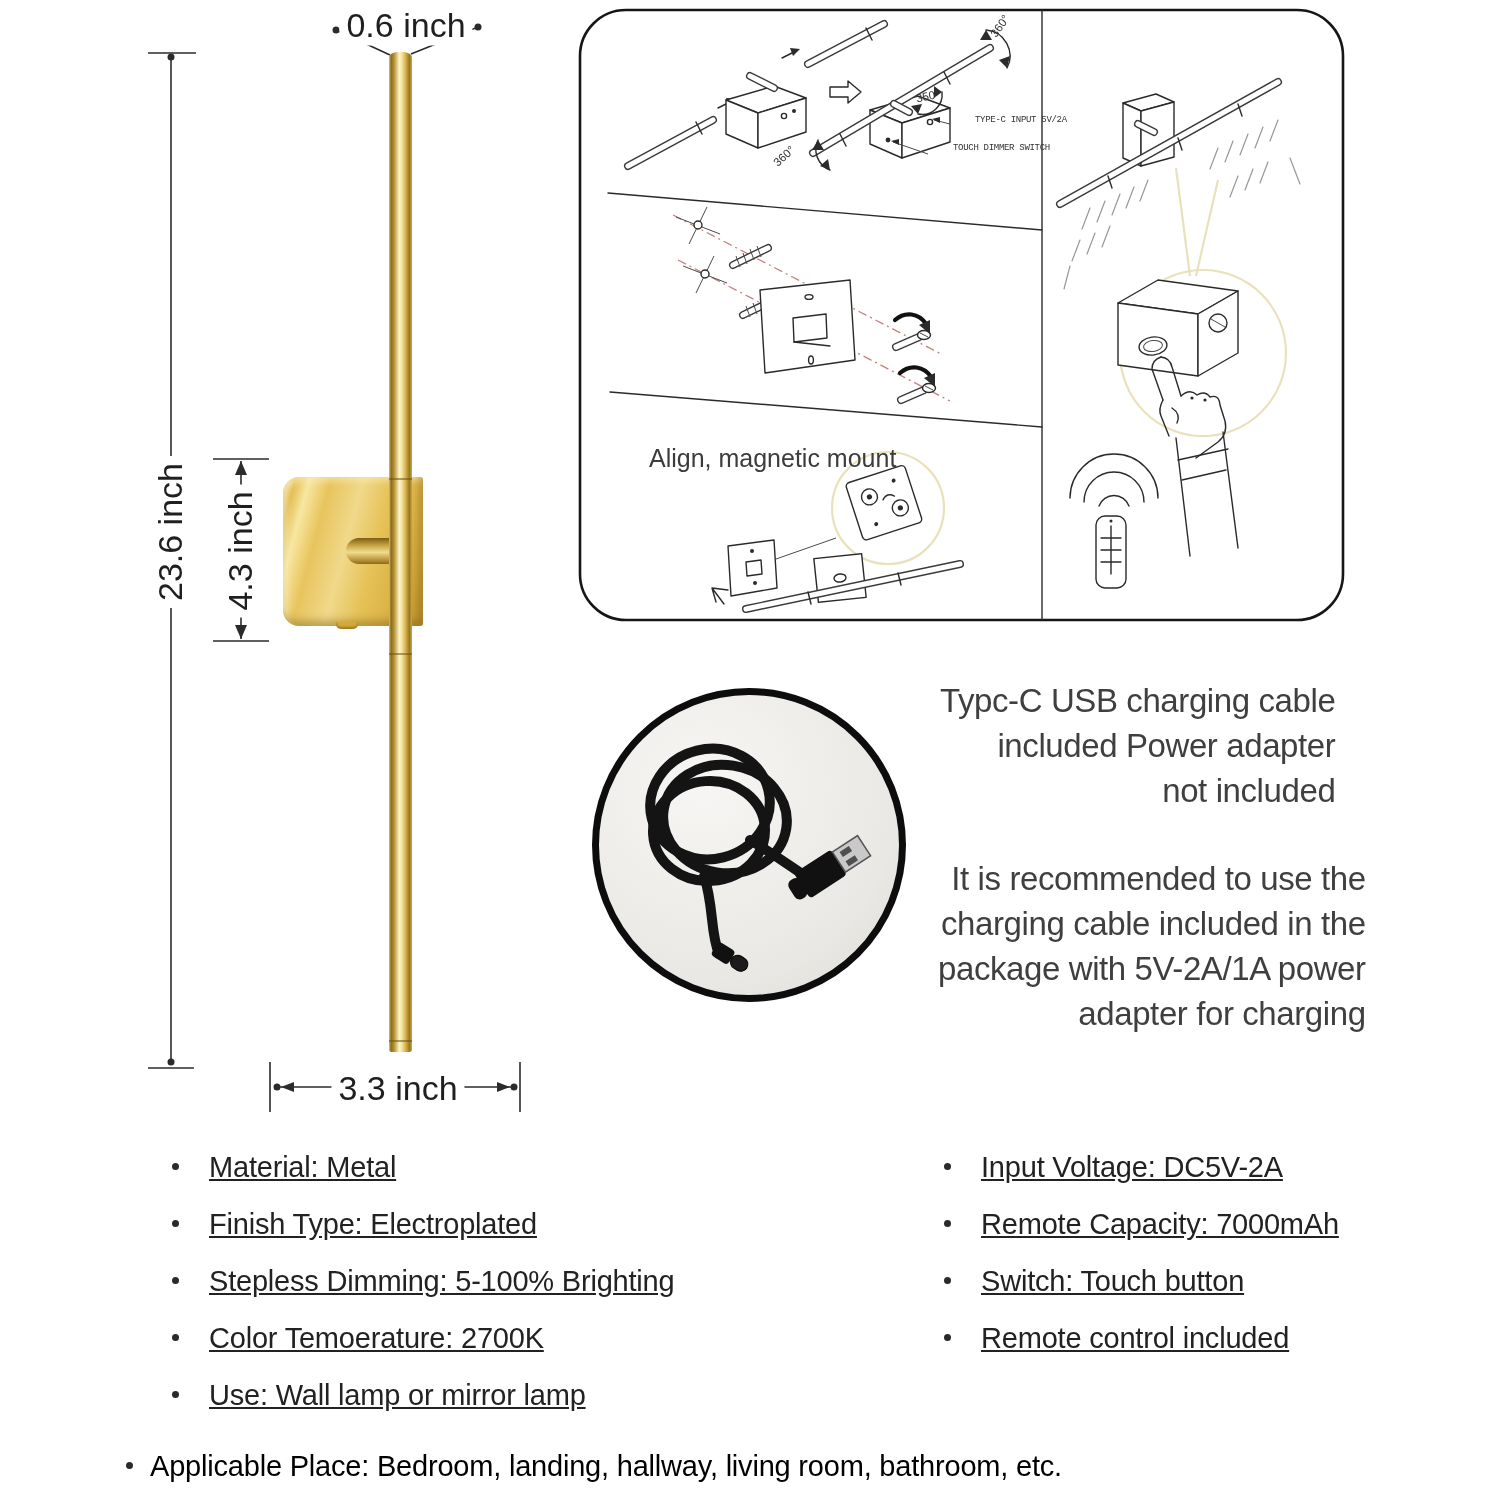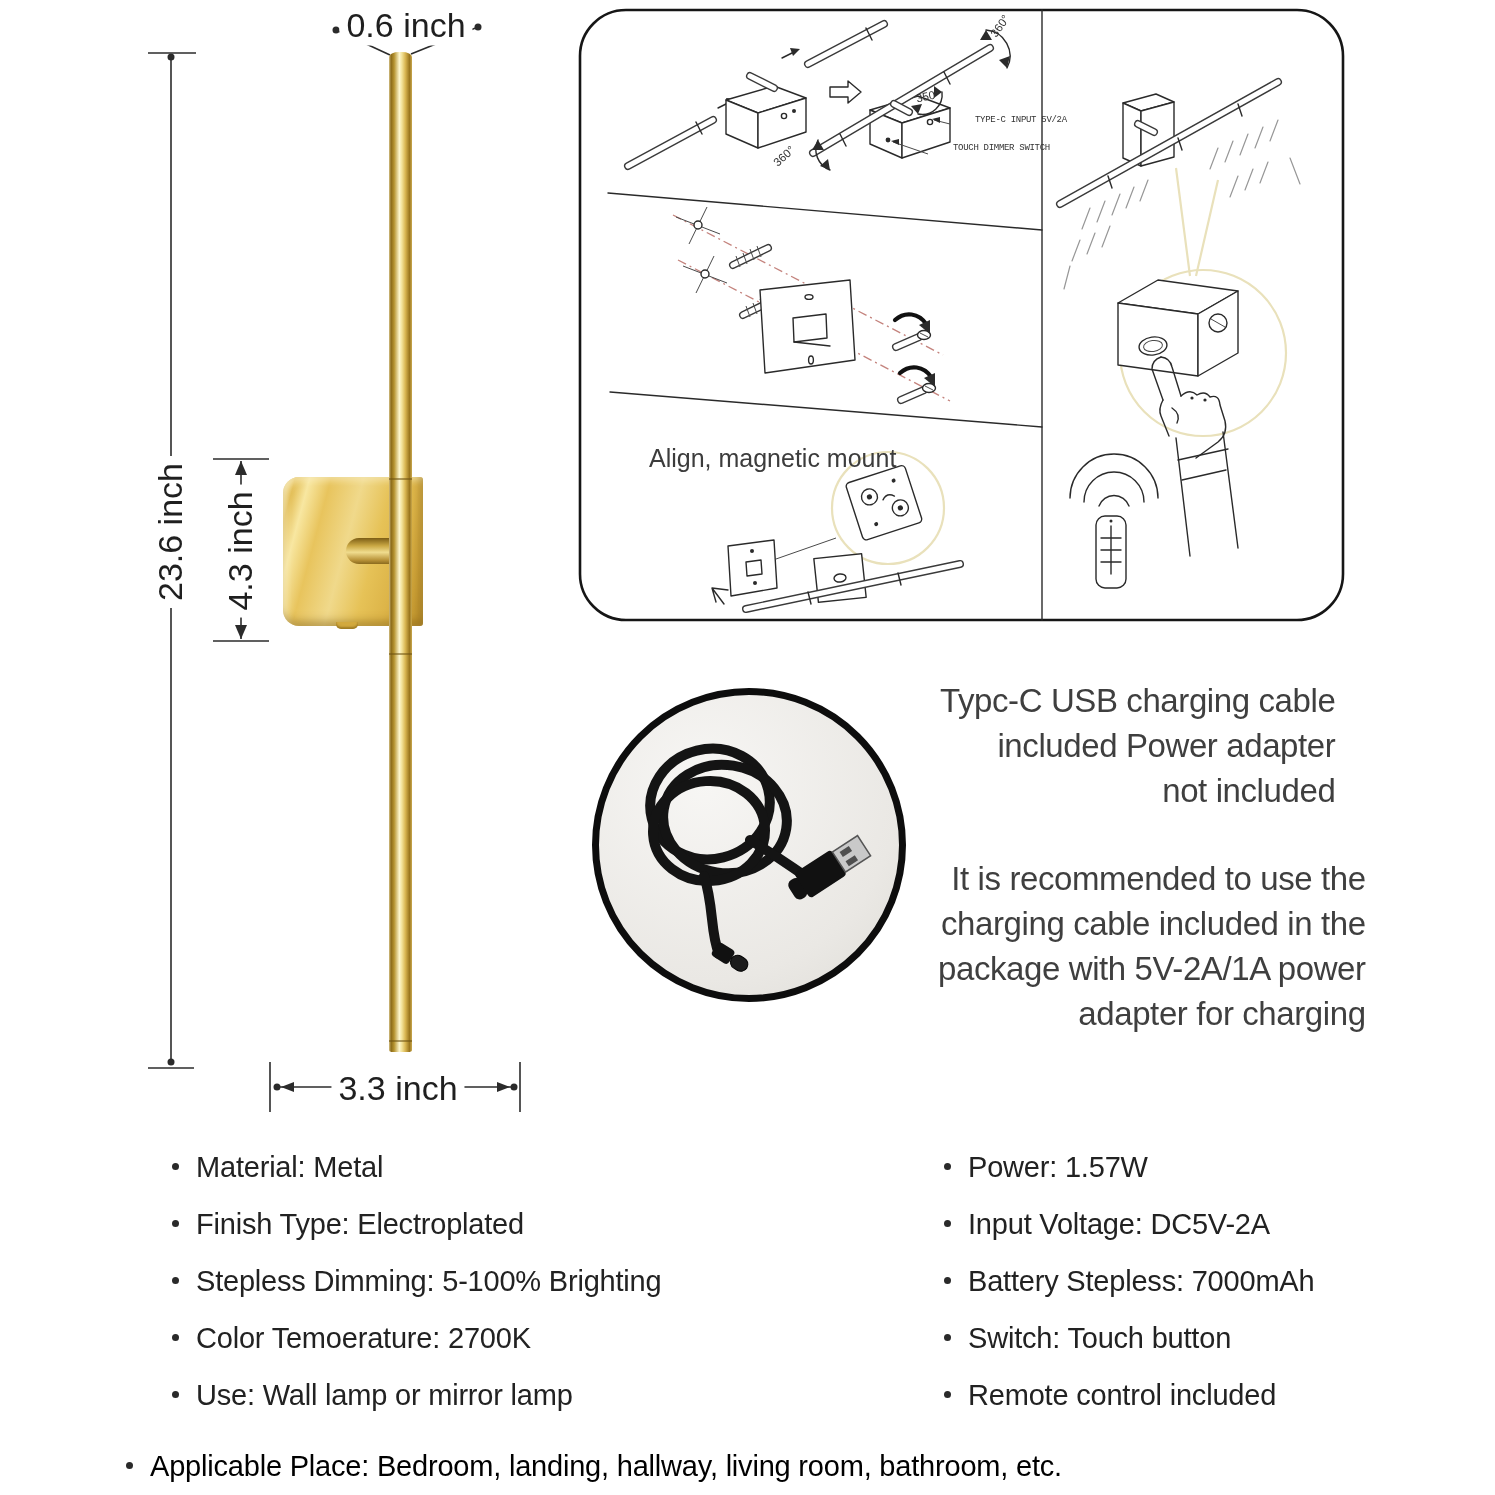--- a/index.html
+++ b/index.html
@@ -55,22 +55,22 @@
      border:7px solid #0d0d0d;border-radius:50%;
      background:radial-gradient(circle at 35% 30%,#f7f6f4,#eae8e4 68%,#dedcd7);}
 
   
   .para{position:absolute;font-size:33px;line-height:45px;color:#3f3f3f;
         letter-spacing:-0.4px;text-align:right;}
   .para span{display:block;white-space:nowrap;}
 
   
   ul.spec-list{position:absolute;margin:0;padding:0;list-style:none;}
-  ul.spec-list li{display:flex;gap:17px;margin-bottom:21px;font-size:29px;
-      line-height:36px;color:#222;white-space:nowrap;letter-spacing:-0.2px;}
+  ul.spec-list li{display:flex;gap:30px;margin-bottom:21px;font-size:29px;
+      line-height:36px;color:#222;white-space:nowrap;letter-spacing:-0.2px;text-decoration:underline;}
   .bullet{width:7px;height:7px;border-radius:50%;background:#2a2a2a;
           margin-top:14px;flex-shrink:0;}
   .bottom-item{position:absolute;left:126px;top:1448px;display:flex;gap:17px;
       font-size:29px;line-height:36px;color:#000000;white-space:nowrap;letter-spacing:-0.2px;}
 </style>
 </head>
 <body>
 
 <svg width="1495" height="1495" viewBox="0 0 1495 1495">
 
@@ -394,29 +394,25 @@
       <span>Color Temoerature: 2700K</span>
     </li>
   <li>
       <span class="bullet"></span>
       <span>Use: Wall lamp or mirror lamp</span>
     </li>
 </ul>
 <ul class="spec-list" style="left:944px;top:1149px">
   <li>
       <span class="bullet"></span>
-      <span>Power: 1.57W</span>
-    </li>
-  <li>
-      <span class="bullet"></span>
       <span>Input Voltage: DC5V-2A</span>
     </li>
   <li>
       <span class="bullet"></span>
-      <span>Battery Stepless: 7000mAh</span>
+      <span>Remote Capacity: 7000mAh</span>
     </li>
   <li>
       <span class="bullet"></span>
       <span>Switch: Touch button</span>
     </li>
   <li>
       <span class="bullet"></span>
       <span>Remote control included</span>
     </li>
 </ul>

